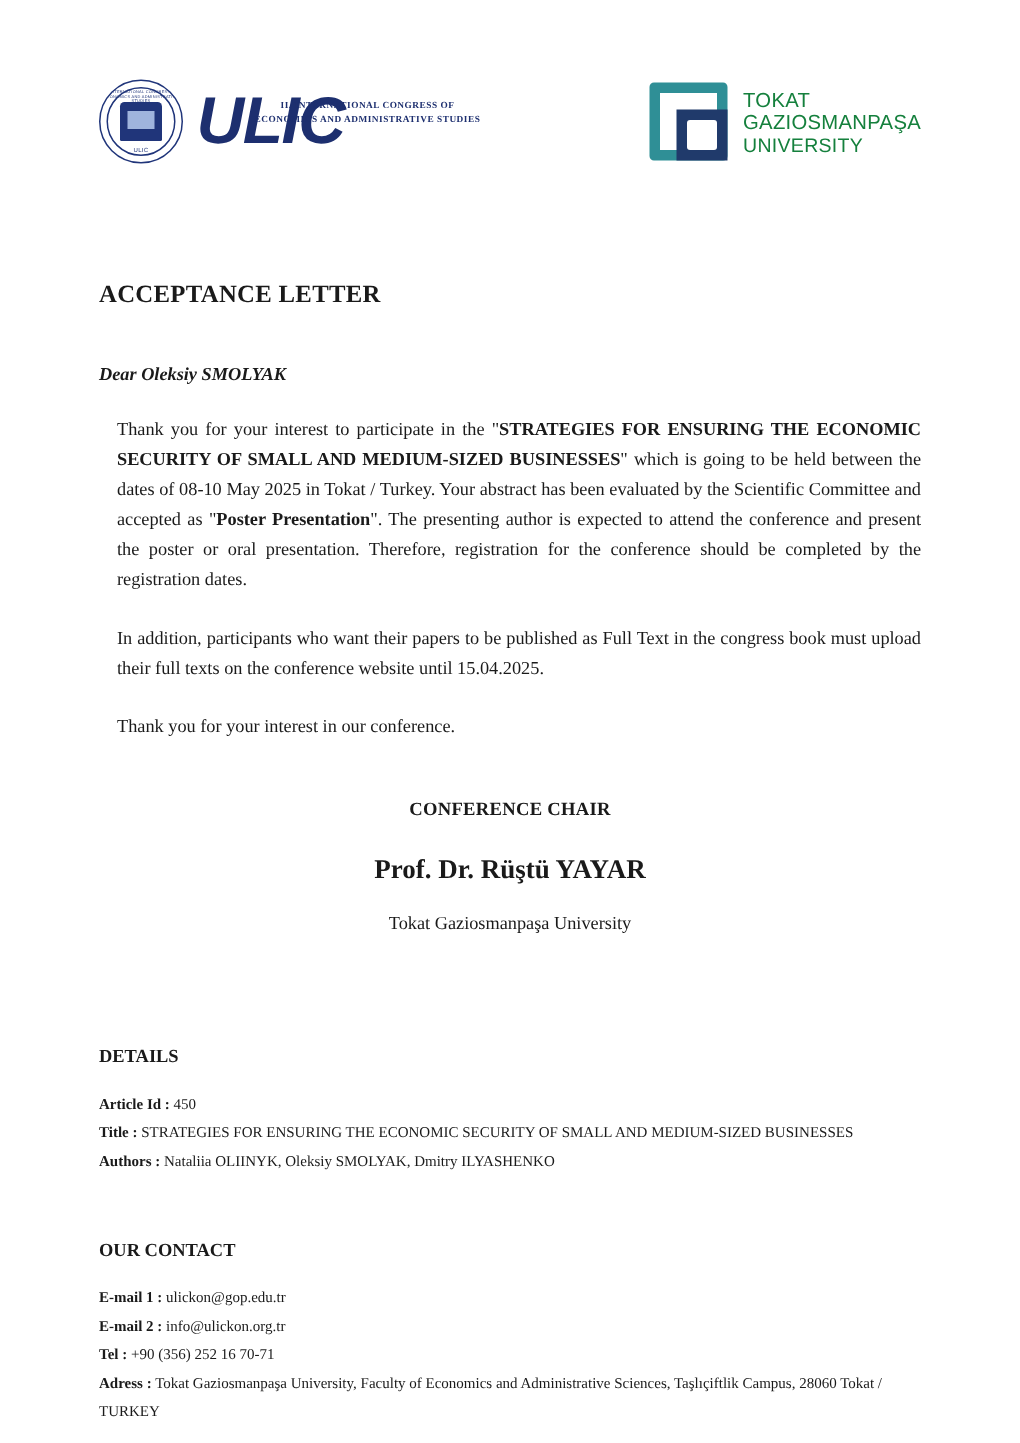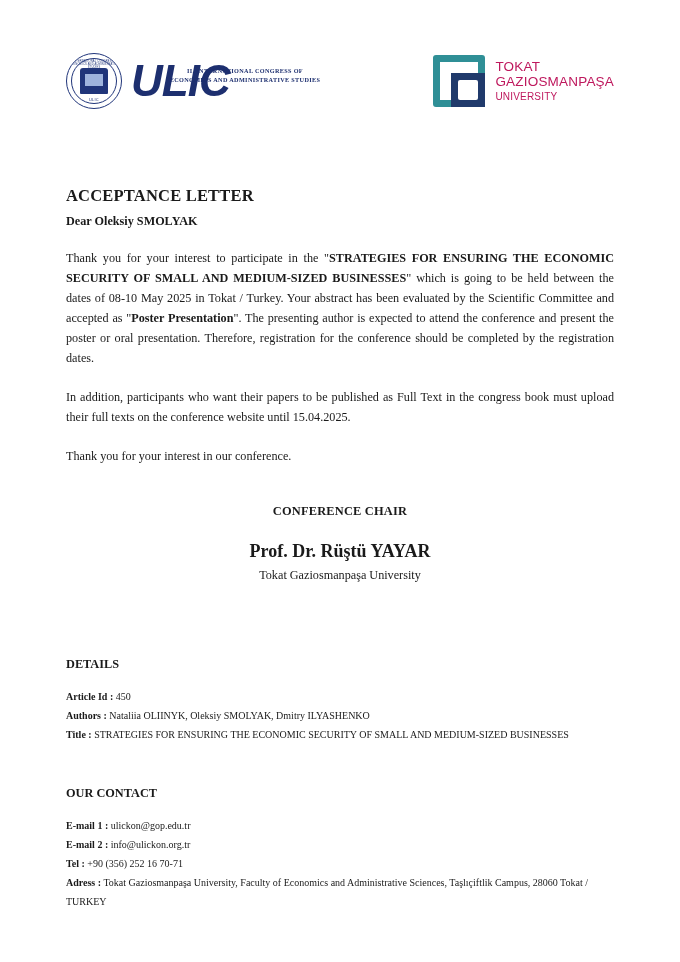--- a/index.html
+++ b/index.html
@@ -136,66 +136,67 @@
     background: #203a6b;
   }
   .tokat-mark .cut {
     left: 25px; top: 25px;
     width: 20px; height: 20px;
     background: #ffffff;
     border-radius: 2px;
   }
   .tokat-text {
     font-family: "Liberation Sans", sans-serif;
-    color: #be185d;
+    color: #15803d;
     line-height: 15px;
   }
   .tokat-text div:nth-child(1) { font-size: 13.5px; letter-spacing: .2px; }
   .tokat-text div:nth-child(2) { font-size: 13.5px; letter-spacing: .2px; }
-  .tokat-text div:nth-child(3) { font-size: 10px; letter-spacing: .2px; }
+  .tokat-text div:nth-child(3) { font-size: 13px; letter-spacing: .2px; }
 
   
   h1.title {
     text-align: left;
     font-size: 16.5px;
     font-weight: bold;
     margin: 68px 0 0 0;
     letter-spacing: .2px;
   }
   .salutation {
     font-weight: bold;
     font-size: 12.2px;
-    margin-top: 8px;
+    margin-top: 36px;
+    font-style: italic;
   }
   p.para {
     font-size: 12.2px;
     line-height: 20px;
     text-align: justify;
-    margin: 19px 0 0 0;
+    margin: 19px 0 0 12px;
   }
   .b { font-weight: bold; }
 
   .chair-block {
     text-align: center;
     margin-top: 38px;
   }
   .chair-title {
     font-weight: bold;
     font-size: 12.4px;
     letter-spacing: .2px;
     margin-top: 27px;
   }
   .chair-name {
     font-weight: bold;
     font-size: 18px;
     margin-top: 22px;
   }
   .chair-univ {
     font-size: 12.2px;
-    margin-top: 6px;
+    margin-top: 18px;
   }
 
   h2.section {
     font-weight: bold;
     font-size: 12.3px;
     margin: 74px 0 0 0;
     font-family: Liberation Serif, serif;
   }
   h2.section.contact { margin-top: 42px; }
   .kv {
@@ -255,22 +256,22 @@
 
   <div class="chair-block">
     <div class="chair-title">CONFERENCE CHAIR</div>
     <div class="chair-name">Prof. Dr. Rüştü YAYAR</div>
     <div class="chair-univ">Tokat Gaziosmanpaşa University</div>
   </div>
 
   <h2 class="section">DETAILS</h2>
   <div class="kv">
     <span class="line"><span class="k">Article Id :</span> <span>450</span></span>
+    <span class="line"><span class="k">Title :</span> <span>STRATEGIES FOR ENSURING THE ECONOMIC SECURITY OF SMALL AND MEDIUM-SIZED BUSINESSES</span></span>
     <span class="line"><span class="k">Authors :</span> <span>Nataliia OLIINYK, Oleksiy SMOLYAK, Dmitry ILYASHENKO</span></span>
-    <span class="line"><span class="k">Title :</span> <span>STRATEGIES FOR ENSURING THE ECONOMIC SECURITY OF SMALL AND MEDIUM-SIZED BUSINESSES</span></span>
   </div>
 
   <h2 class="section contact">OUR CONTACT</h2>
   <div class="kv">
     <span class="line"><span class="k">E-mail 1 :</span> <span>ulickon@gop.edu.tr</span></span>
     <span class="line"><span class="k">E-mail 2 :</span> <span>info@ulickon.org.tr</span></span>
     <span class="line"><span class="k">Tel :</span> <span>+90 (356) 252 16 70-71</span></span>
     <span class="line"><span class="k">Adress :</span> <span>Tokat Gaziosmanpaşa University, Faculty of Economics and Administrative Sciences, Taşlıçiftlik Campus, 28060 Tokat / TURKEY</span></span>
   </div>
 

